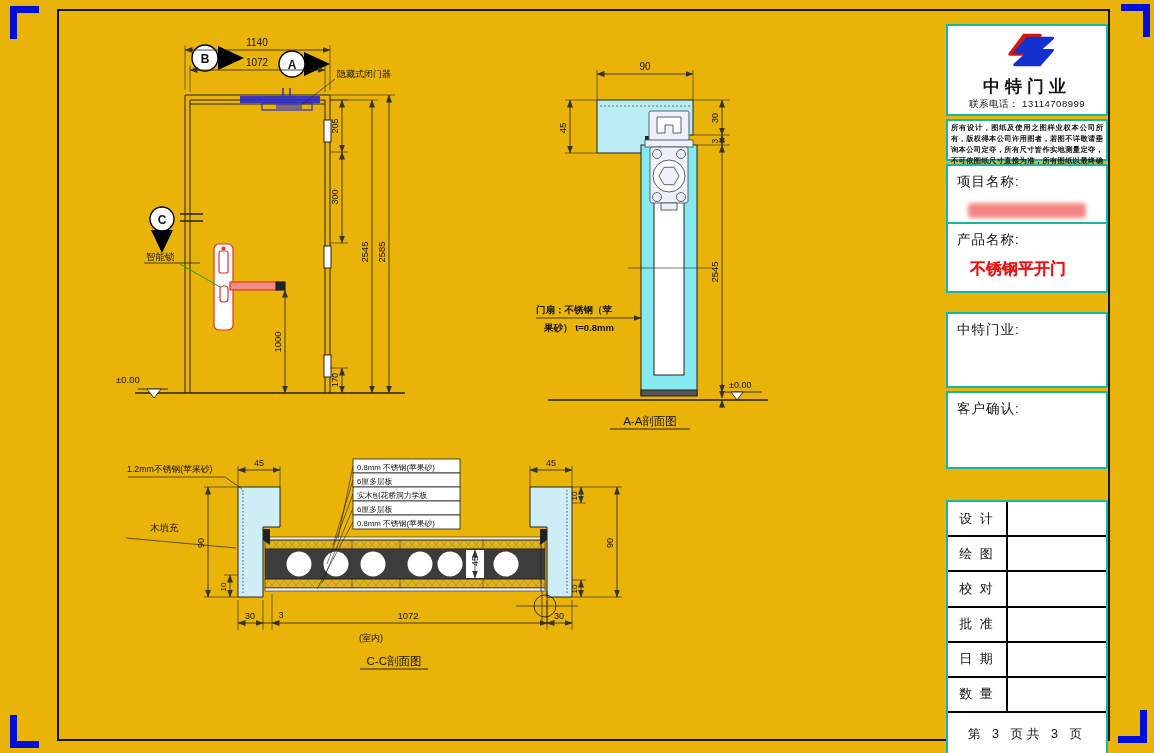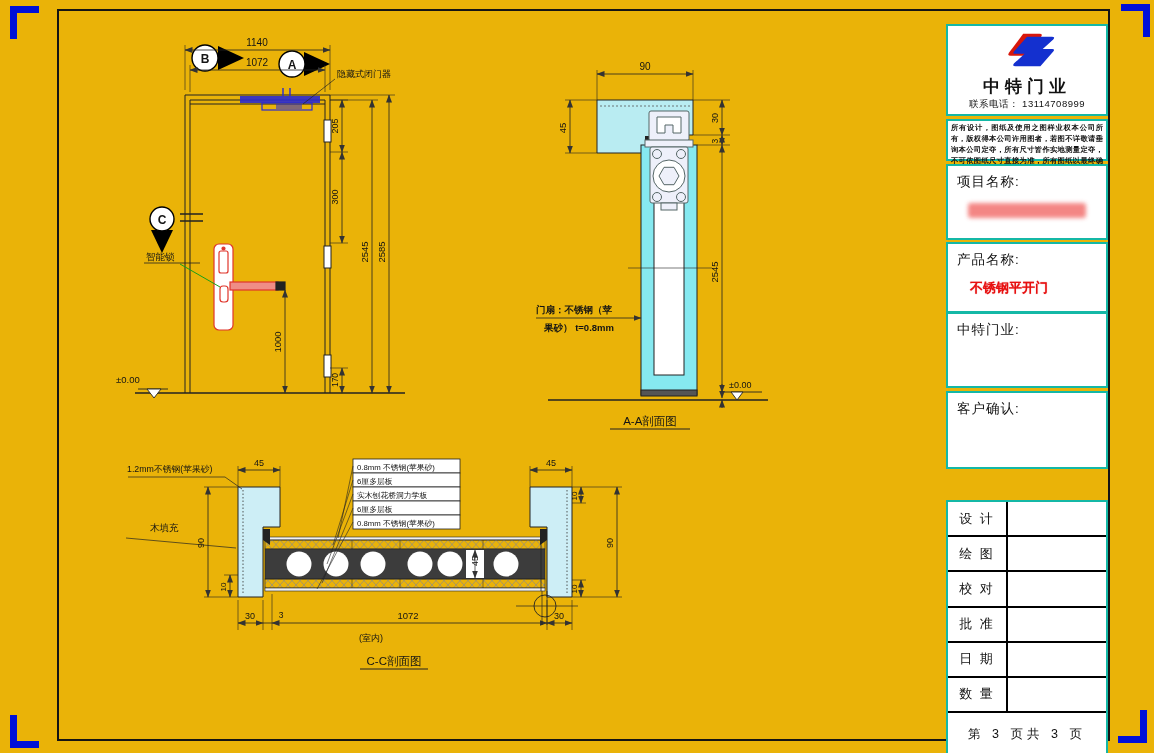--- a/index.html
+++ b/index.html
@@ -16,22 +16,22 @@
   svg text{font-family:"Liberation Sans","DejaVu Sans",sans-serif;fill:#141414;}
   
   .tb-box{position:absolute;left:946px;width:162px;border:2px solid #14b8a6;background:#fff;box-sizing:border-box;}
   .tb-logo{top:24px;height:92px;text-align:center;padding-top:3px;}
   .tb-company{font-size:17px;font-weight:bold;letter-spacing:5px;margin-top:0px;}
   .tb-phone{font-size:9.5px;letter-spacing:0.5px;}
   .tb-disc{top:119px;height:42px;padding:2px 3px;font-size:7.3px;font-weight:bold;line-height:1.5;text-align:justify;}
   .tb-sec .lbl{font-size:13.5px;padding:7px 0 0 9px;letter-spacing:1px;}
   .tb-project{top:164px;height:76px;}
   .redacted{width:118px;height:15px;margin:12px auto 0;background:#f2716f;border-radius:3px;filter:blur(2.2px);opacity:.85;}
-  .tb-product{top:242px;height:71px;}
-  .tb-product .val{margin:10px 0 0 22px;font-size:13px;font-weight:bold;color:#e80f0f;text-shadow:0 0 1px #e87070;}
+  .tb-product{top:222px;height:71px;}
+  .tb-product .val{margin:10px 0 0 22px;font-size:16px;font-weight:bold;color:#e80f0f;text-shadow:0 0 1px #e87070;}
   .tb-spec{top:312px;height:76px;}
   .tb-confirm{top:391px;height:78px;}
   .tb-table{top:500px;height:257px;display:flex;flex-direction:column;}
   .sign-rows{flex:1;display:flex;flex-direction:column;}
   .sign-row{flex:1;display:flex;border-bottom:2px solid #000;}
   .sign-label{width:58px;border-right:2px solid #000;display:flex;align-items:center;justify-content:center;
               font-size:13px;letter-spacing:2px;}
   .sign-value{flex:1;}
   .tb-pages{height:42px;display:flex;flex-direction:row;align-items:center;justify-content:center;
             font-size:12.5px;letter-spacing:4px;line-height:1.45;}

